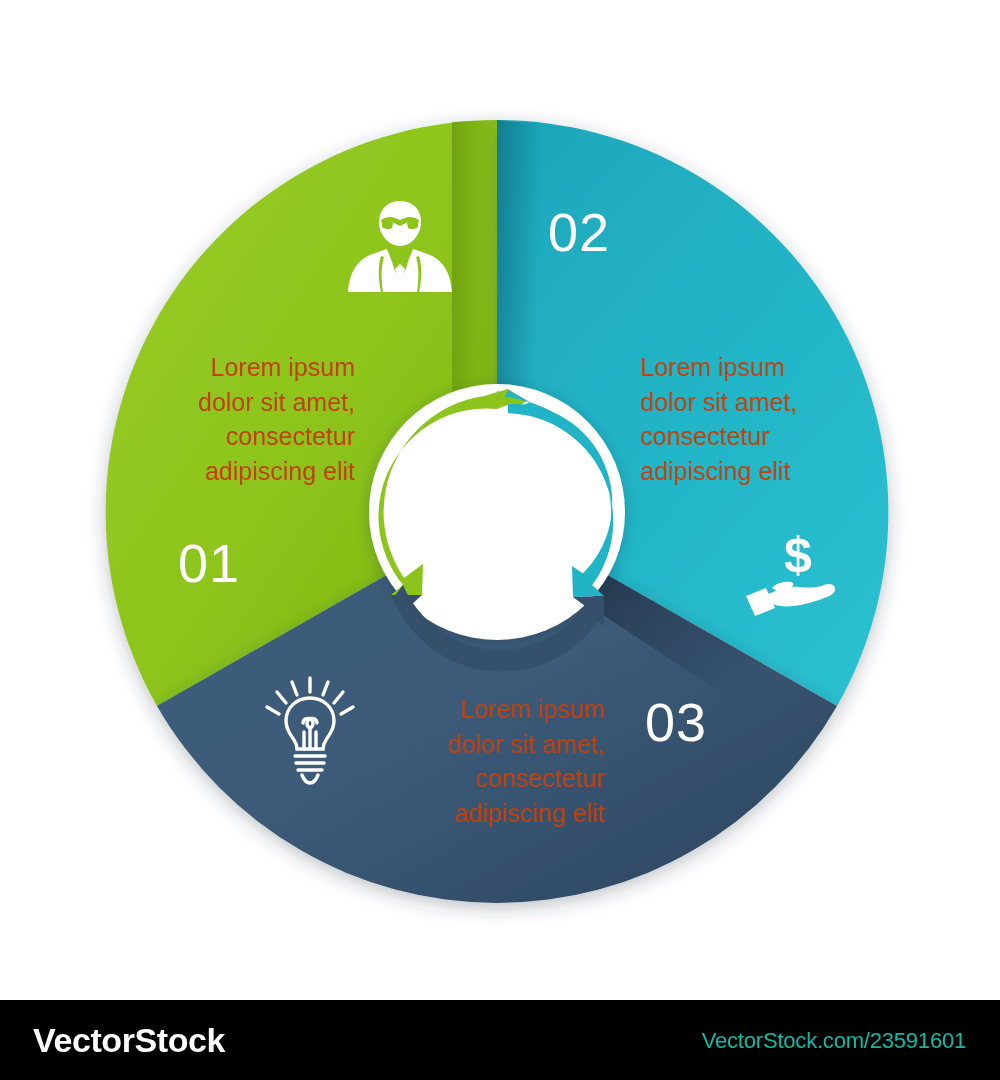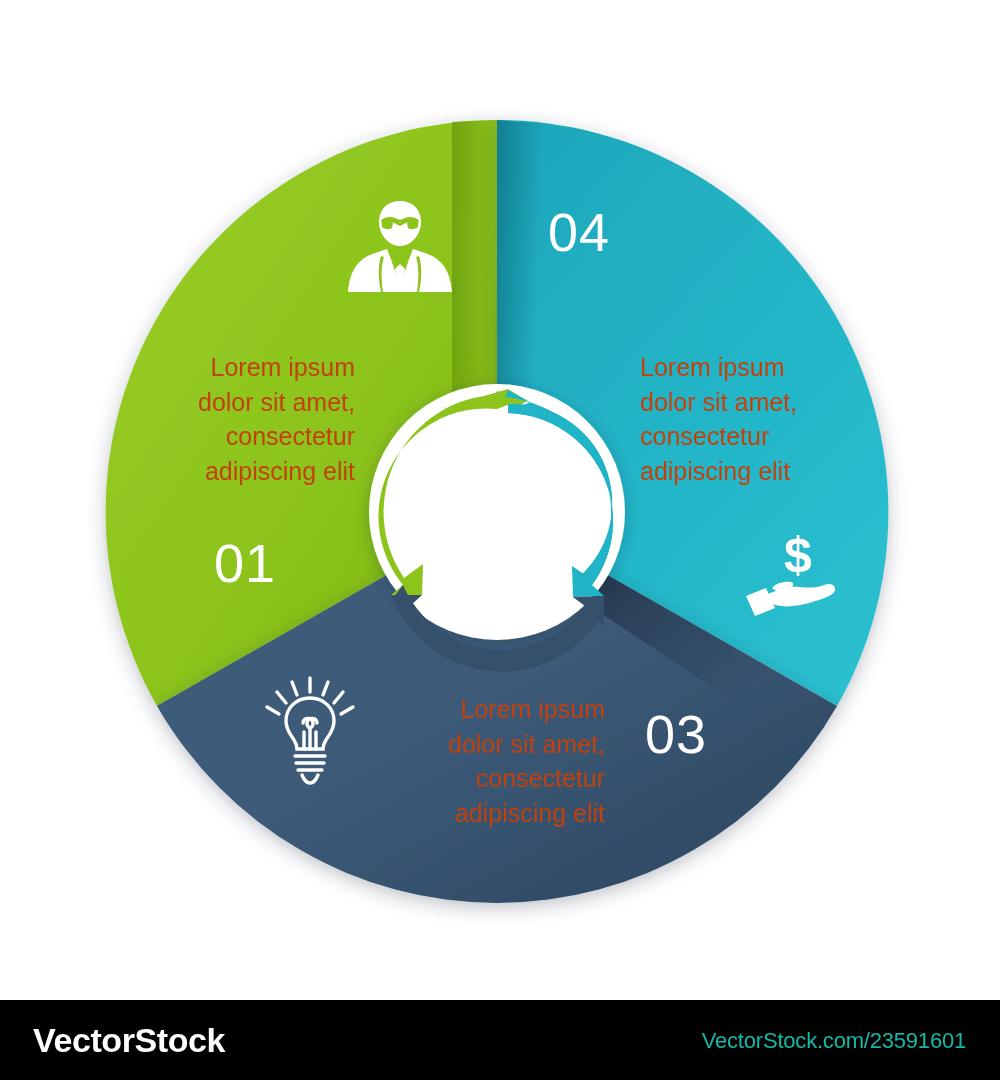--- a/index.html
+++ b/index.html
@@ -58,23 +58,23 @@
     color: #c2410c;
     font-size: 25px;
     line-height: 1.38;
     white-space: pre-line;
   }
 
   .seg-desc.align-right { text-align: right; }
   .seg-desc.align-left  { text-align: left; }
 
   
-  #num-01 { left: 178px; top: 536px; margin-left: 36px; }
+  #num-01 { left: 178px; top: 536px; }
   #num-02 { left: 548px; top: 205px; }
-  #num-03 { left: 645px; top: 695px; margin-top: 12px; }
+  #num-03 { left: 645px; top: 695px; }
 
   
   #desc-01 { left: 150px; top: 350px; width: 205px; text-align: right; }
   #desc-02 { left: 640px; top: 350px; width: 205px; text-align: left; }
   #desc-03 { left: 415px; top: 692px; width: 190px; text-align: right; }
 
   
   .icon-wrap { position: absolute; }
   #icon-person { left: 344px; top: 196px; width: 112px; height: 100px; }
   #icon-money  { left: 742px; top: 528px; width: 110px; height: 92px; }
@@ -232,21 +232,21 @@
         <path fill="#34506B" d="M 403 585 A 108 108 0 0 0 591 604 L 600 618 A 117 117 0 0 1 393 598 Z"></path>
       </g>
 
       <circle cx="497" cy="512" r="79" fill="#ffffff"></circle>
     </g>
   </svg>
 
   <div class="overlay">
 
     <div class="seg-number" id="num-01">01</div>
-    <div class="seg-number" id="num-02">04</div>
+    <div class="seg-number" id="num-02">02</div>
     <div class="seg-number" id="num-03">03</div>
 
     <div class="seg-desc align-right" id="desc-01">Lorem ipsum
 dolor sit amet,
 consectetur
 adipiscing elit</div>
     <div class="seg-desc align-left" id="desc-02">Lorem ipsum
 dolor sit amet,
 consectetur
 adipiscing elit</div>

